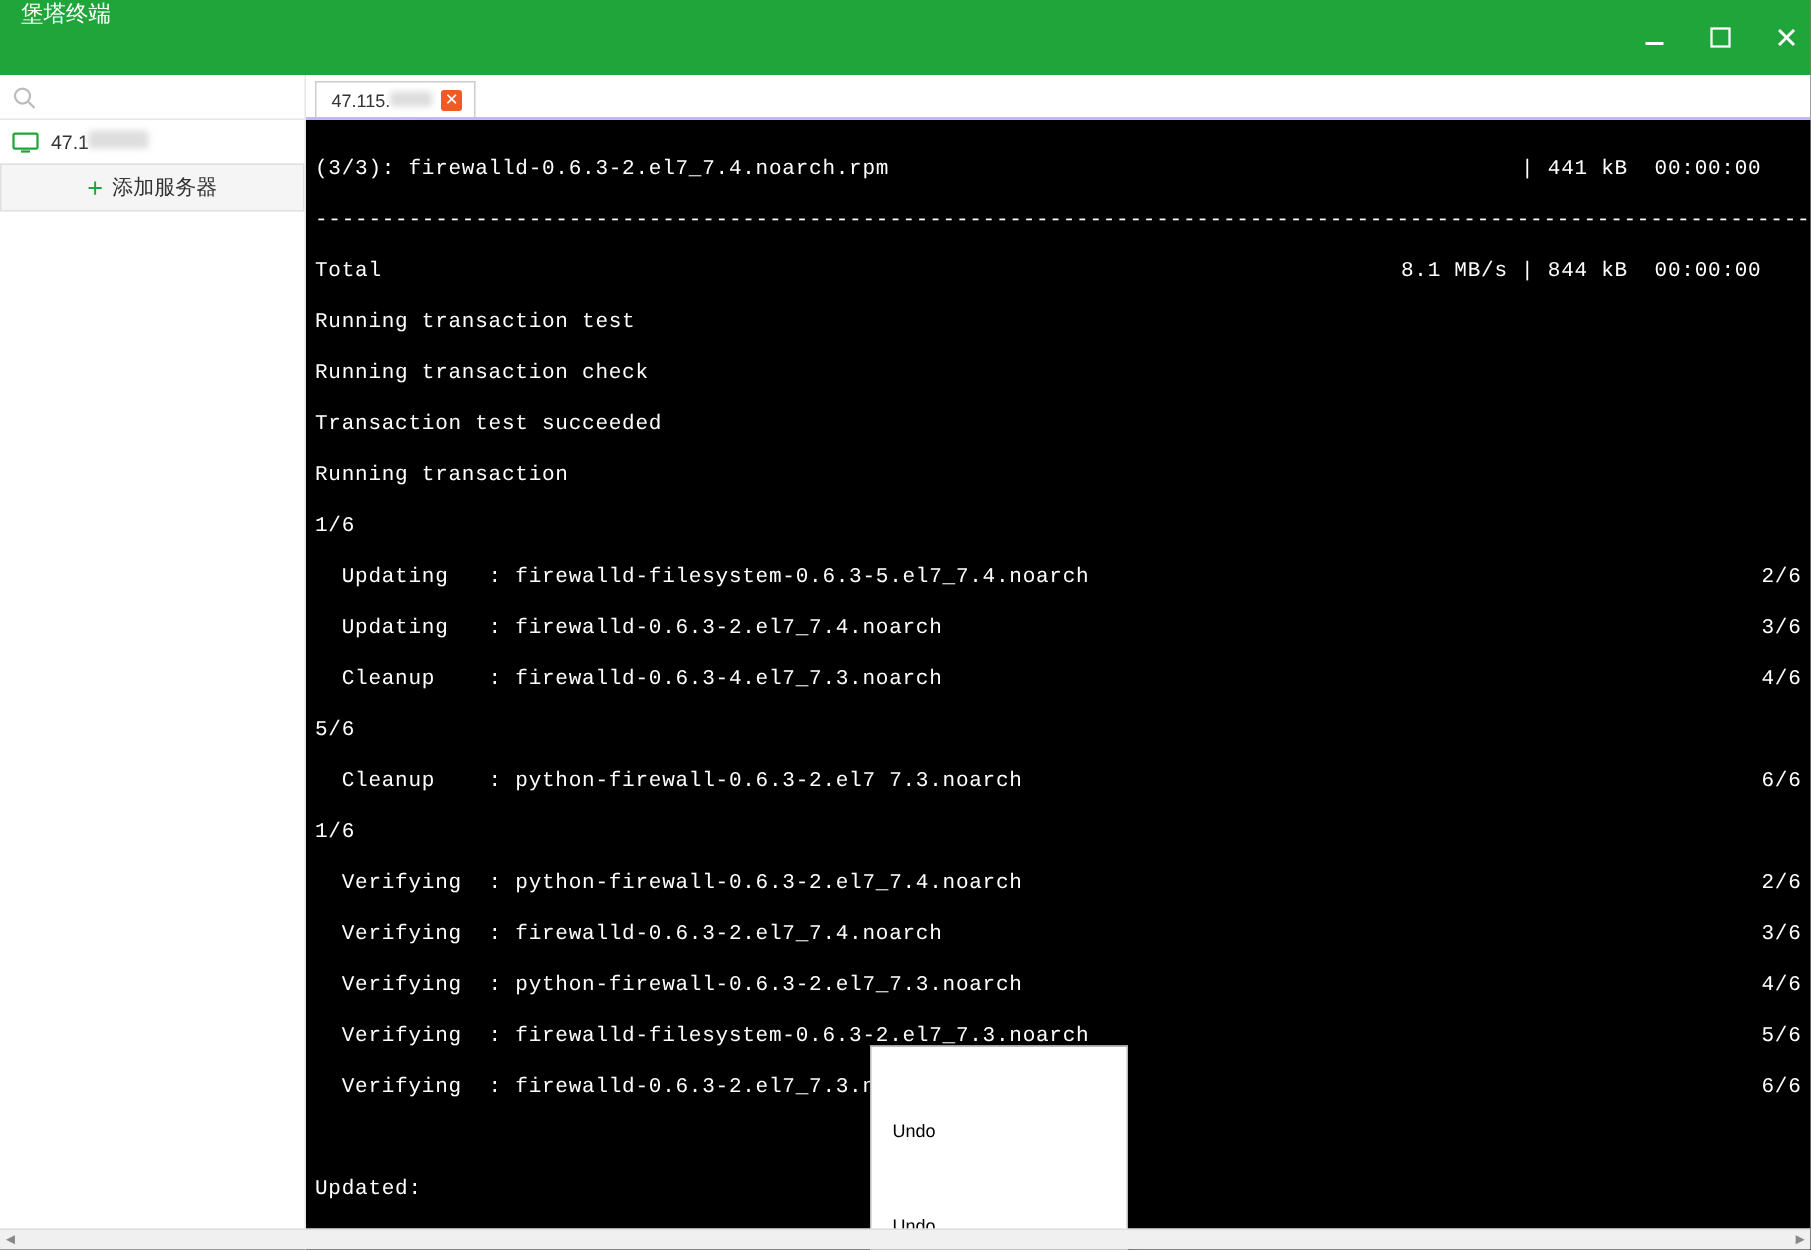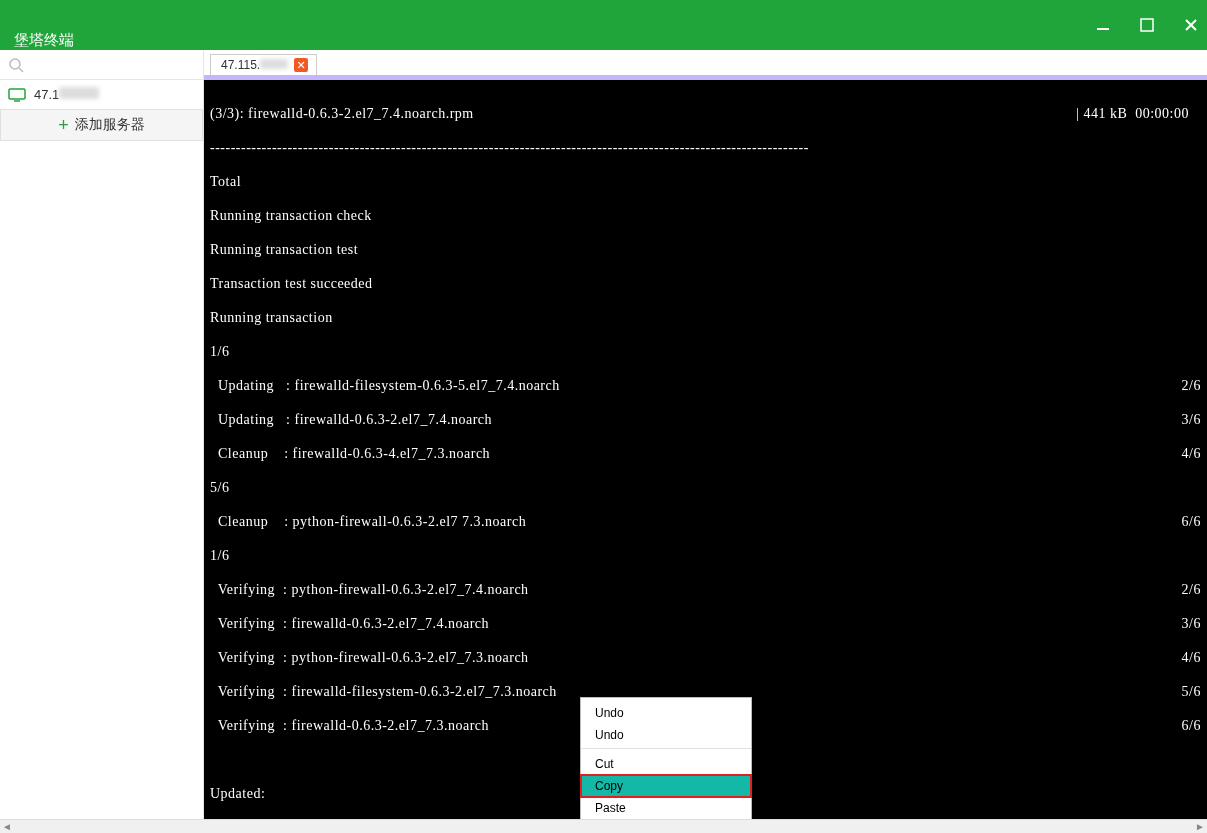--- a/index.html
+++ b/index.html
@@ -8,21 +8,21 @@
   width: 1207px;
   height: 833px;
   overflow: hidden;
   background: #fff;
   position: relative;
 }
 .titlebar {
   height: 50px;
   background: #20a53a;
   display: flex;
-  align-items: flex-end;
+  align-items: flex-start;
   padding: 0 14px;
   color: #fff;
   font-size: 15px;
   position: relative;
 }
 .titlebar .title { font-weight: 400; }
 .win-controls {
   position: absolute;
   right: 8px;
   top: 0;
@@ -78,21 +78,21 @@
 .add-server .plus { color:#20a53a; font-size:18px; line-height:1;}
 .main {
   flex:1;
   display:flex;
   flex-direction:column;
   min-width:0;
 }
 .tabs {
   height:30px;
   background:#fff;
-  border-bottom:5px solid #c4b5fd;
+  border-bottom:2px solid #c4b5fd;
   display:flex;
   align-items:stretch;
   padding-left:6px;
 }
 .tab {
   display:flex;align-items:center;
   padding:0 8px 0 10px;
   font-size:12px;
   color:#333;
   border:1px solid #ccc;
@@ -108,21 +108,21 @@
   color:#fff;
   font-size:11px;
   display:flex;align-items:center;justify-content:center;
   border-radius:2px;
   cursor:pointer;
 }
 .terminal {
   flex:1;
   background:#000;
   color:#fff;
-  font-family: Liberation Serif, serif;
+  font-family: Liberation Mono, monospace;
   font-size:14px;
   line-height:17px;
   padding:8px 6px 8px 6px;
   white-space:pre;
   overflow:hidden;
   letter-spacing:0.5px;
   position:relative;
 }
 .divider-line { color:#fff; }
 .ctx-menu {
@@ -134,20 +134,21 @@
   color:#000;
   border:1px solid #bbb;
   box-shadow:2px 2px 6px rgba(0,0,0,.3);
   font-family:Arial,sans-serif;
   font-size:12px;
   padding:4px 0;
 }
 .ctx-item {
   padding:4px 14px;
   cursor:pointer;
+  margin-top:41px;
 }
 .ctx-item.sep-after { border-bottom:1px solid #e0e0e0; padding-bottom:6px; margin-bottom:4px;}
 .ctx-item.selected {
   background:#14b8a6;
   outline:2px solid #e02020;
   outline-offset:-1px;
 }
 .hscroll {
   position:absolute;
   left:0;right:0;bottom:0;
@@ -211,23 +212,23 @@
     <div class="tabs">
       <div class="tab">
         <span><span>47.115.</span><span class="masked" style="width:28px;height:10px;"></span></span>
         <span class="close-badge">✕</span>
       </div>
     </div>
 
     <div class="terminal">
 <div class="term-flex"><span>(3/3): firewalld-0.6.3-2.el7_7.4.noarch.rpm</span><span>| 441 kB  00:00:00   </span></div>
 <div class="term-line divider-line">--------------------------------------------------------------------------------------------------------------------</div>
-<div class="term-flex"><span>Total</span></div>
+<div class="term-flex"><span>Total</span><span>8.1 MB/s | 844 kB  00:00:00   </span></div>
+<div class="term-line">Running transaction test</div>
 <div class="term-line">Running transaction check</div>
-<div class="term-line">Running transaction test</div>
 <div class="term-line">Transaction test succeeded</div>
 <div class="term-line">Running transaction</div>
 <div class="term-flex"><span>1/6</span></div>
 <div class="term-flex"><span>  Updating   : firewalld-filesystem-0.6.3-5.el7_7.4.noarch</span><span>2/6</span></div>
 <div class="term-flex"><span>  Updating   : firewalld-0.6.3-2.el7_7.4.noarch</span><span>3/6</span></div>
 <div class="term-flex"><span>  Cleanup    : firewalld-0.6.3-4.el7_7.3.noarch</span><span>4/6</span></div>
 <div class="term-flex"><span>5/6</span></div>
 <div class="term-flex"><span>  Cleanup    : python-firewall-0.6.3-2.el7 7.3.noarch</span><span>6/6</span></div>
 <div class="term-flex"><span>1/6</span></div>
 <div class="term-flex"><span>  Verifying  : python-firewall-0.6.3-2.el7_7.4.noarch</span><span>2/6</span></div>

